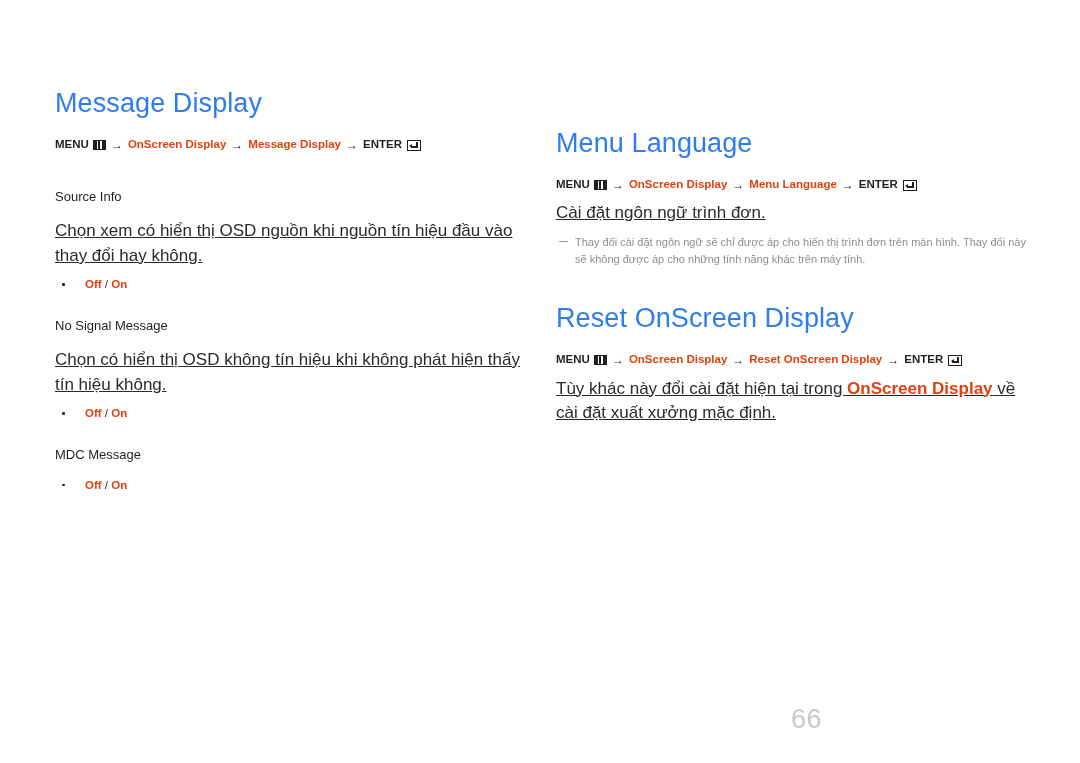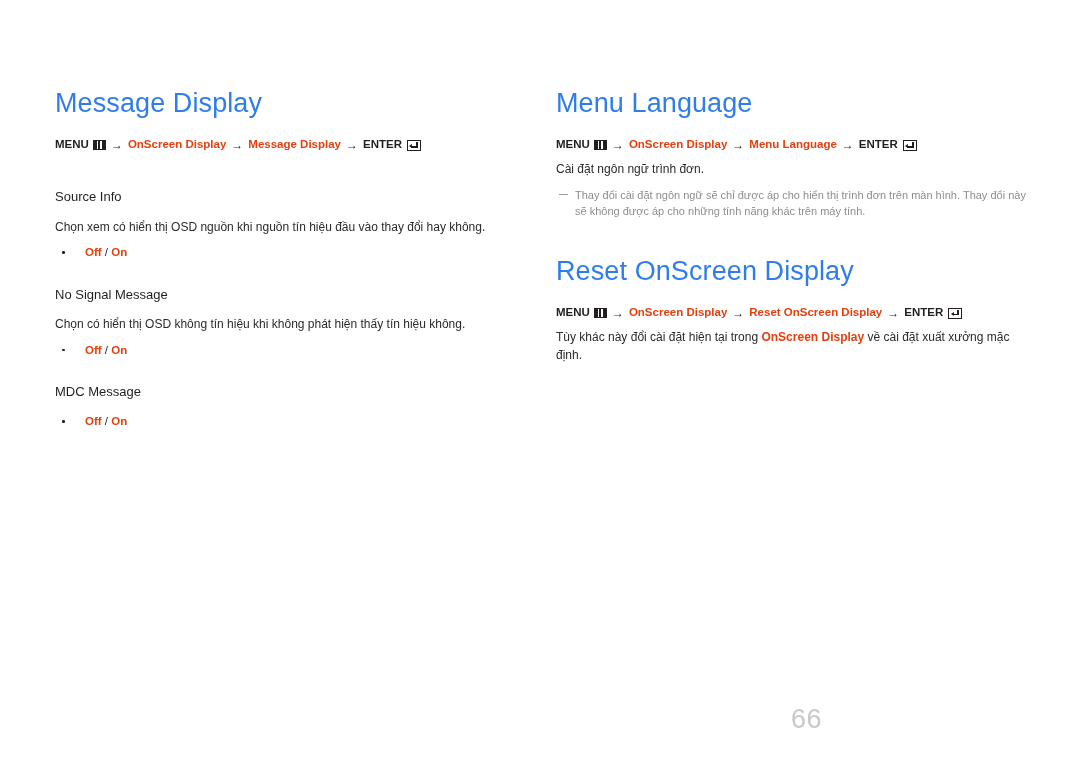--- a/index.html
+++ b/index.html
@@ -19,21 +19,21 @@
     position: relative;
     width: 864px;
     height: 763px;
   }
   .col {
     position: absolute;
     top: 88px;
     width: 470px;
   }
   .col-left  { left: 55px; }
-  .col-right { left: 556px; }
+  .col-right { left: 556px; margin-top: 40px; }
 
   
   .sec-title {
     color: #2f7dec;
     font-size: 27px;
     font-weight: 400;
     line-height: 1.15;
     letter-spacing: 0.1px;
     margin: 0 0 19px 0;
     white-space: nowrap;
@@ -125,24 +125,25 @@
     font-size: 13px;
     font-weight: 400;
     color: #231f20;
     line-height: 1.2;
     margin: 0 0 14px 0;
     white-space: nowrap;
   }
 
   
   .body-text {
-    font-size: 12px;
+    font-size: 17px;
     color: #2b2b2b;
     line-height: 1.45;
     margin: 0 0 8px 0;
+    text-decoration: underline;
   }
   .body-text .kw {
     color: #e3400f;
     font-weight: bold;
   }
 
   
   .opt-list {
     margin: 0 0 26px 0;
     padding: 0;

